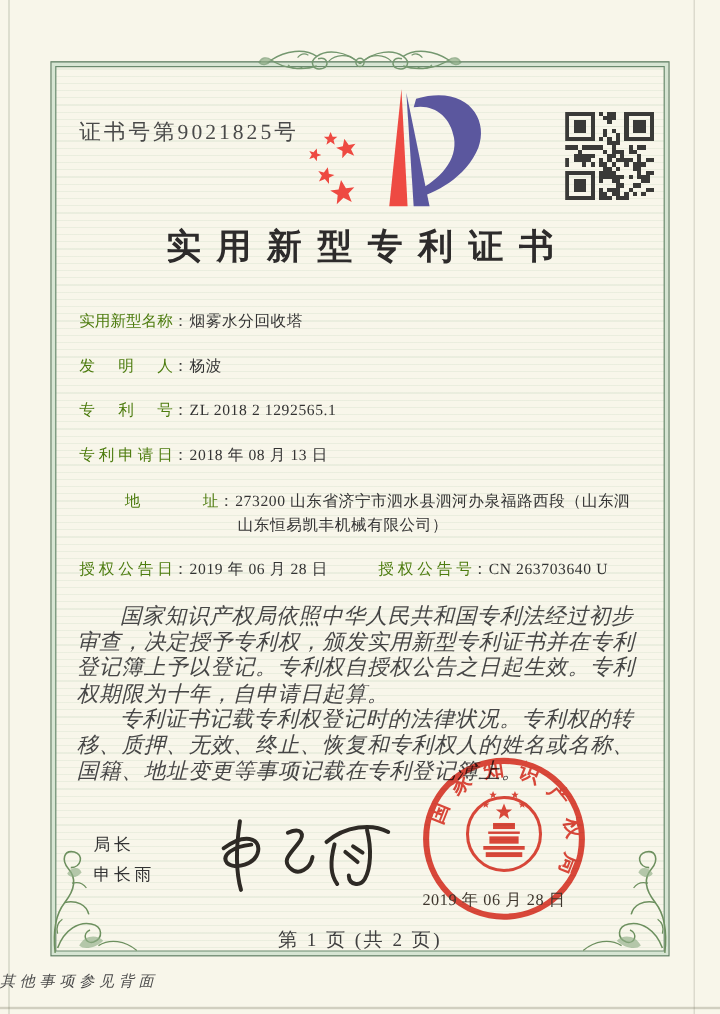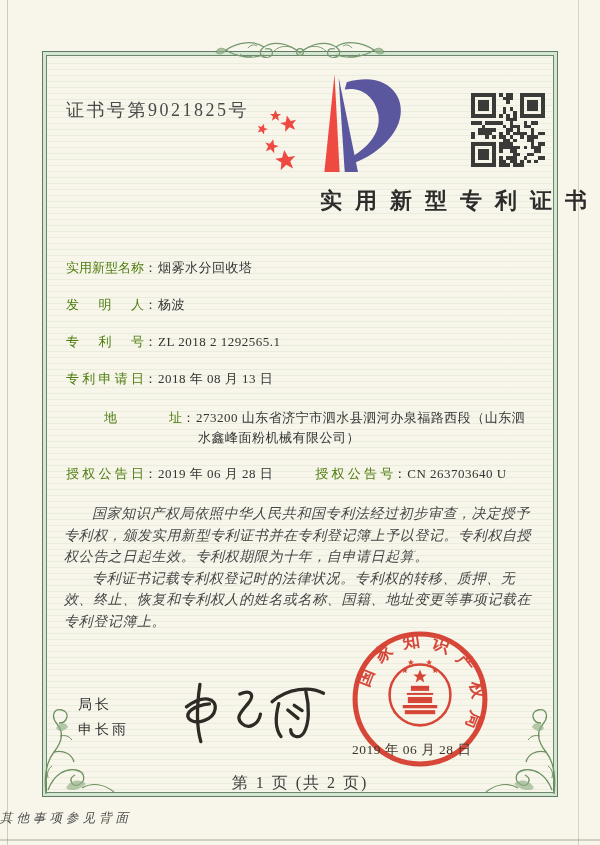--- a/index.html
+++ b/index.html
@@ -26,34 +26,34 @@
   .ornament-bl{position:absolute;left:38px;top:702px;width:84px;height:96px;}
   .ornament-br{position:absolute;left:478px;top:702px;width:84px;height:96px;transform:scaleX(-1);}
 
   .cert-no{position:absolute;left:66px;top:98px;font-size:18px;letter-spacing:2.5px;color:#494949;}
 
   .logo{position:absolute;left:253px;top:66px;width:158px;height:112px;}
   .qr{position:absolute;left:471px;top:93px;width:74px;height:74px;}
   .qr svg{width:100%;height:100%;shape-rendering:crispEdges;}
 
   .title{
-    position:absolute;left:0;top:186px;width:100%;text-align:right;
-    font-size:22px;font-weight:700;letter-spacing:13px;text-indent:13px;color:#2d2b2b;
+    position:absolute;left:0;top:186px;width:100%;text-align:center;
+    font-size:29px;font-weight:700;letter-spacing:13px;text-indent:13px;color:#2d2b2b;
   }
 
   .fields{position:absolute;left:66px;top:260px;width:466px;font-size:13px;color:#3a3a3a;}
   .frow{height:37px;line-height:16px;}
   .frow-addr{height:58px;line-height:20px;margin-left:38px;}
   .flabel{display:inline-block;width:78px;text-align:justify;text-align-last:justify;vertical-align:top;color:#4d7c0f;}
   .fcolon{display:inline-block;width:14px;vertical-align:top;}
   .fvalue{color:#333;letter-spacing:.5px;}
   .addr2{margin-left:94px;letter-spacing:.5px;color:#333;}
   .gpair1{display:inline-block;width:246px;}
 
-  .legal{position:absolute;left:64px;top:503px;width:470px;font-size:14px;line-height:21.5px;
+  .legal{position:absolute;left:64px;top:503px;width:470px;font-size:18px;line-height:21.5px;
     color:#464646;font-style:italic;letter-spacing:.6px;}
   .legal p{margin:0;text-indent:2em;}
 
   .signer{position:absolute;left:78px;top:692px;font-size:14px;line-height:25px;letter-spacing:3px;color:#333;}
   .signature{position:absolute;left:168px;top:678px;width:165px;height:72px;transform:rotate(-2deg);}
 
   .seal{position:absolute;left:349px;top:628px;width:142px;height:142px;opacity:.93;mix-blend-mode:multiply;}
   .seal-date{position:absolute;left:352px;top:741px;width:145px;font-size:13.5px;letter-spacing:.5px;color:#3e362d;}
 
   .footer-page{position:absolute;left:0;top:773px;width:100%;text-align:center;font-size:16px;letter-spacing:2px;color:#3f3f3f;}
@@ -265,21 +265,21 @@
     <span class="flabel">发明人</span><span class="fcolon">：</span><span class="fvalue">杨波</span>
   </div>
   <div class="frow">
     <span class="flabel">专利号</span><span class="fcolon">：</span><span class="fvalue">ZL 2018 2 1292565.1</span>
   </div>
   <div class="frow">
     <span class="flabel">专利申请日</span><span class="fcolon">：</span><span class="fvalue">2018 年 08 月 13 日</span>
   </div>
   <div class="frow frow-addr">
     <span class="flabel">地址</span><span class="fcolon">：</span><span class="fvalue">273200 山东省济宁市泗水县泗河办泉福路西段（山东泗</span>
-    <div class="addr2">水鑫峰面粉机械有限公司）</div>
+    <div class="addr2">山东恒易凯丰机械有限公司）</div>
   </div>
   <div class="frow">
     <span class="gpair1">
       <span class="flabel">授权公告日</span><span class="fcolon">：</span><span class="fvalue">2019 年 06 月 28 日</span>
     </span><span>
       <span class="flabel">授权公告号</span><span class="fcolon">：</span><span class="fvalue">CN 263703640 U</span>
     </span>
   </div>
 </div>
 

